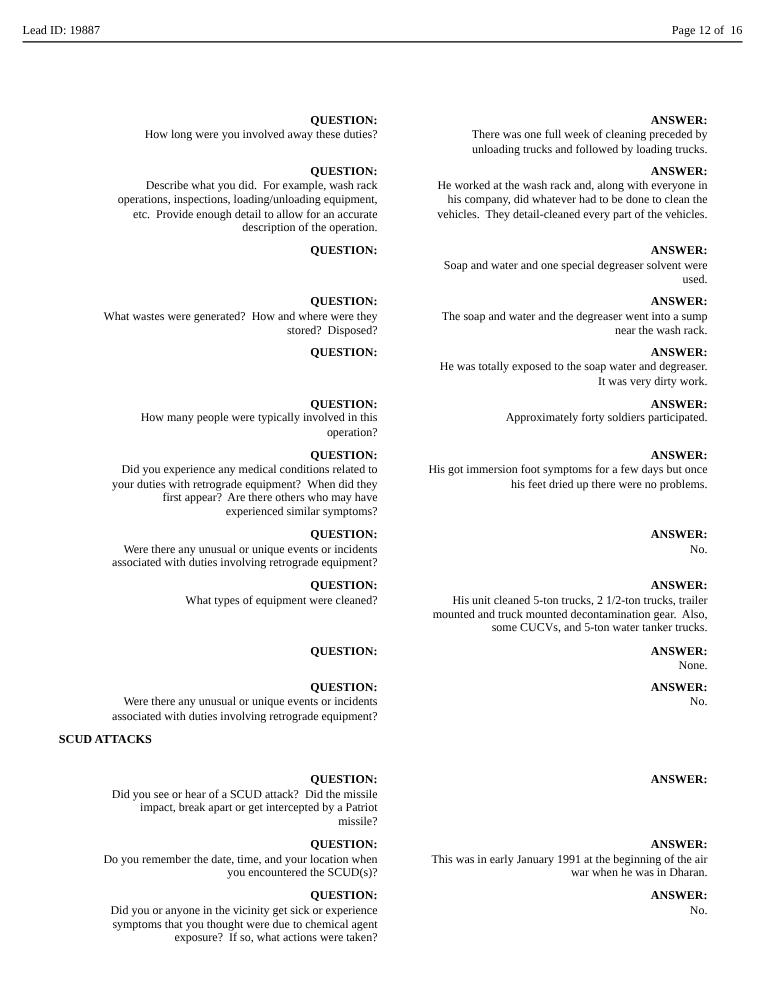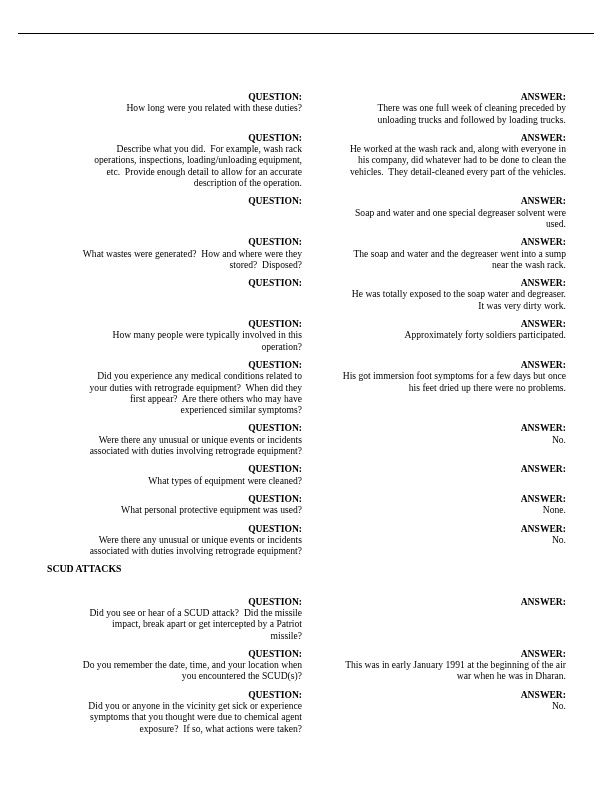--- a/index.html
+++ b/index.html
@@ -49,26 +49,30 @@
     font-weight: 700;
     font-size: 9.8px;
     line-height: 11.3px;
     margin: 6px 0 21px 0;
   }
 </style>
 </head>
 <body>
 
 <div class="page">
+  <header class="page-header">
+    <span>Lead ID: 19887</span>
+    <span>Page 12 of  16</span>
+  </header>
   <div class="header-rule"></div>
   <main class="content">
   <section class="qa-row">
     <div class="q-col">
       <div class="label">QUESTION:</div>
-      <div class="text">How long were you related with these duties?</div>
+      <div class="text">How long were you involved away these duties?</div>
     </div>
     <div class="a-col">
       <div class="label">ANSWER:</div>
       <div class="text">There was one full week of cleaning preceded by
 unloading trucks and followed by loading trucks.</div>
     </div>
   </section>
 
   <section class="qa-row">
     <div class="q-col">
@@ -160,27 +164,29 @@
     </div>
   </section>
 
   <section class="qa-row">
     <div class="q-col">
       <div class="label">QUESTION:</div>
       <div class="text">What types of equipment were cleaned?</div>
     </div>
     <div class="a-col">
       <div class="label">ANSWER:</div>
-    </div>
-  </section>
-
-  <section class="qa-row">
-    <div class="q-col">
-      <div class="label">QUESTION:</div>
-      <div class="text">What personal protective equipment was used?</div>
+      <div class="text">His unit cleaned 5-ton trucks, 2 1/2-ton trucks, trailer
+mounted and truck mounted decontamination gear.  Also,
+some CUCVs, and 5-ton water tanker trucks.</div>
+    </div>
+  </section>
+
+  <section class="qa-row">
+    <div class="q-col">
+      <div class="label">QUESTION:</div>
     </div>
     <div class="a-col">
       <div class="label">ANSWER:</div>
       <div class="text">None.</div>
     </div>
   </section>
 
   <section class="qa-row">
     <div class="q-col">
       <div class="label">QUESTION:</div>

